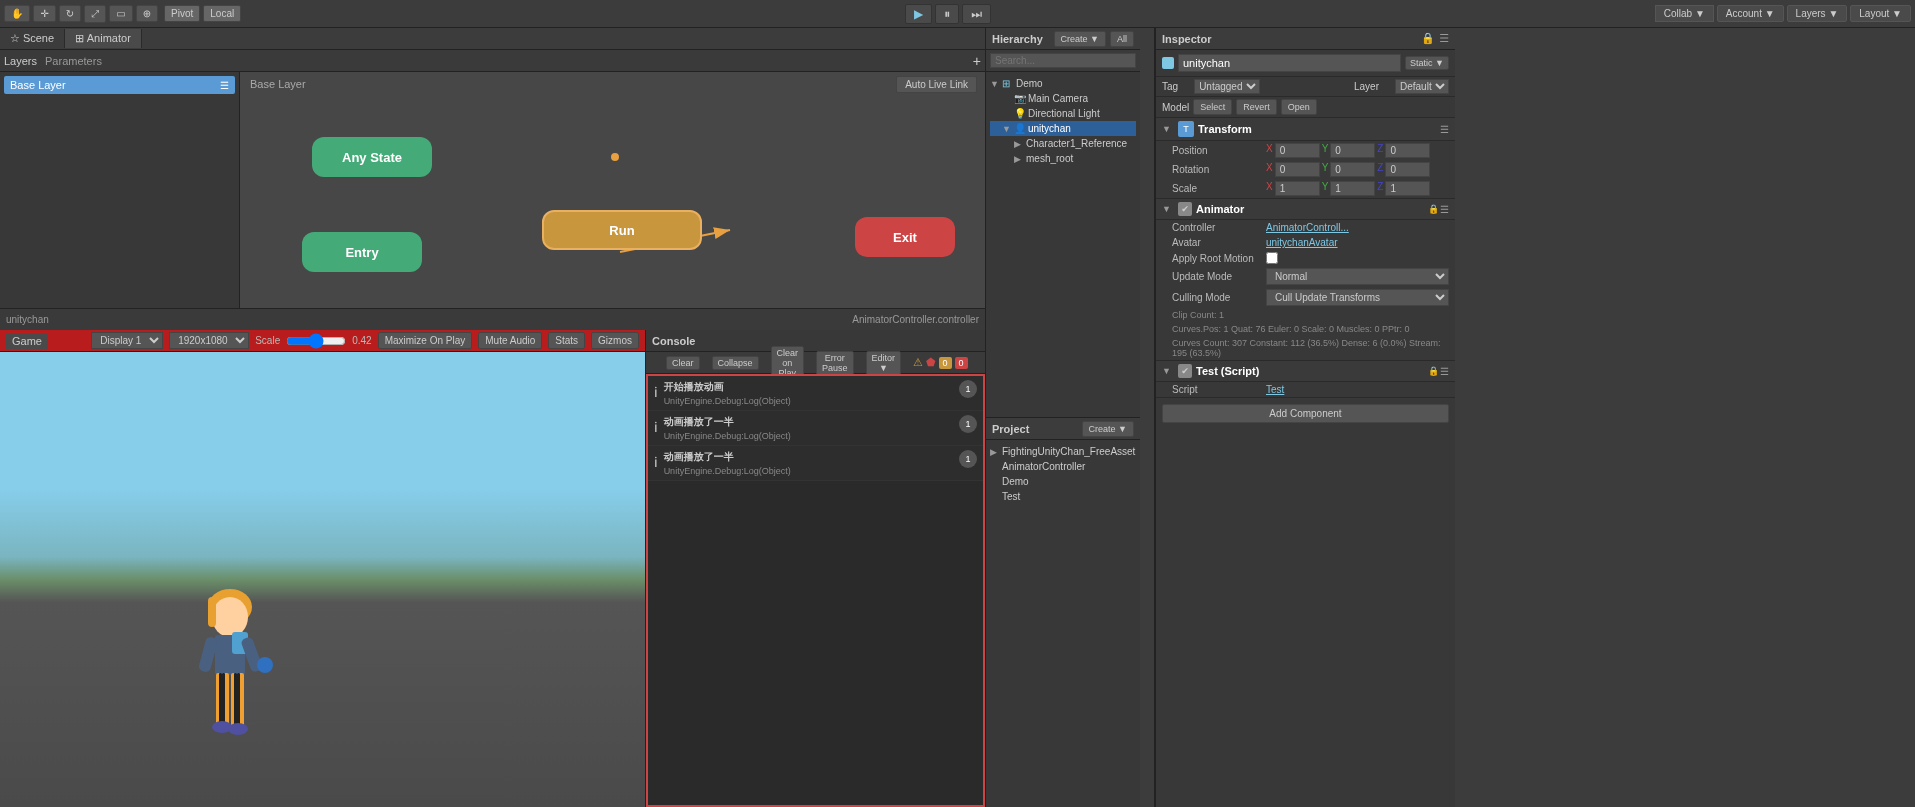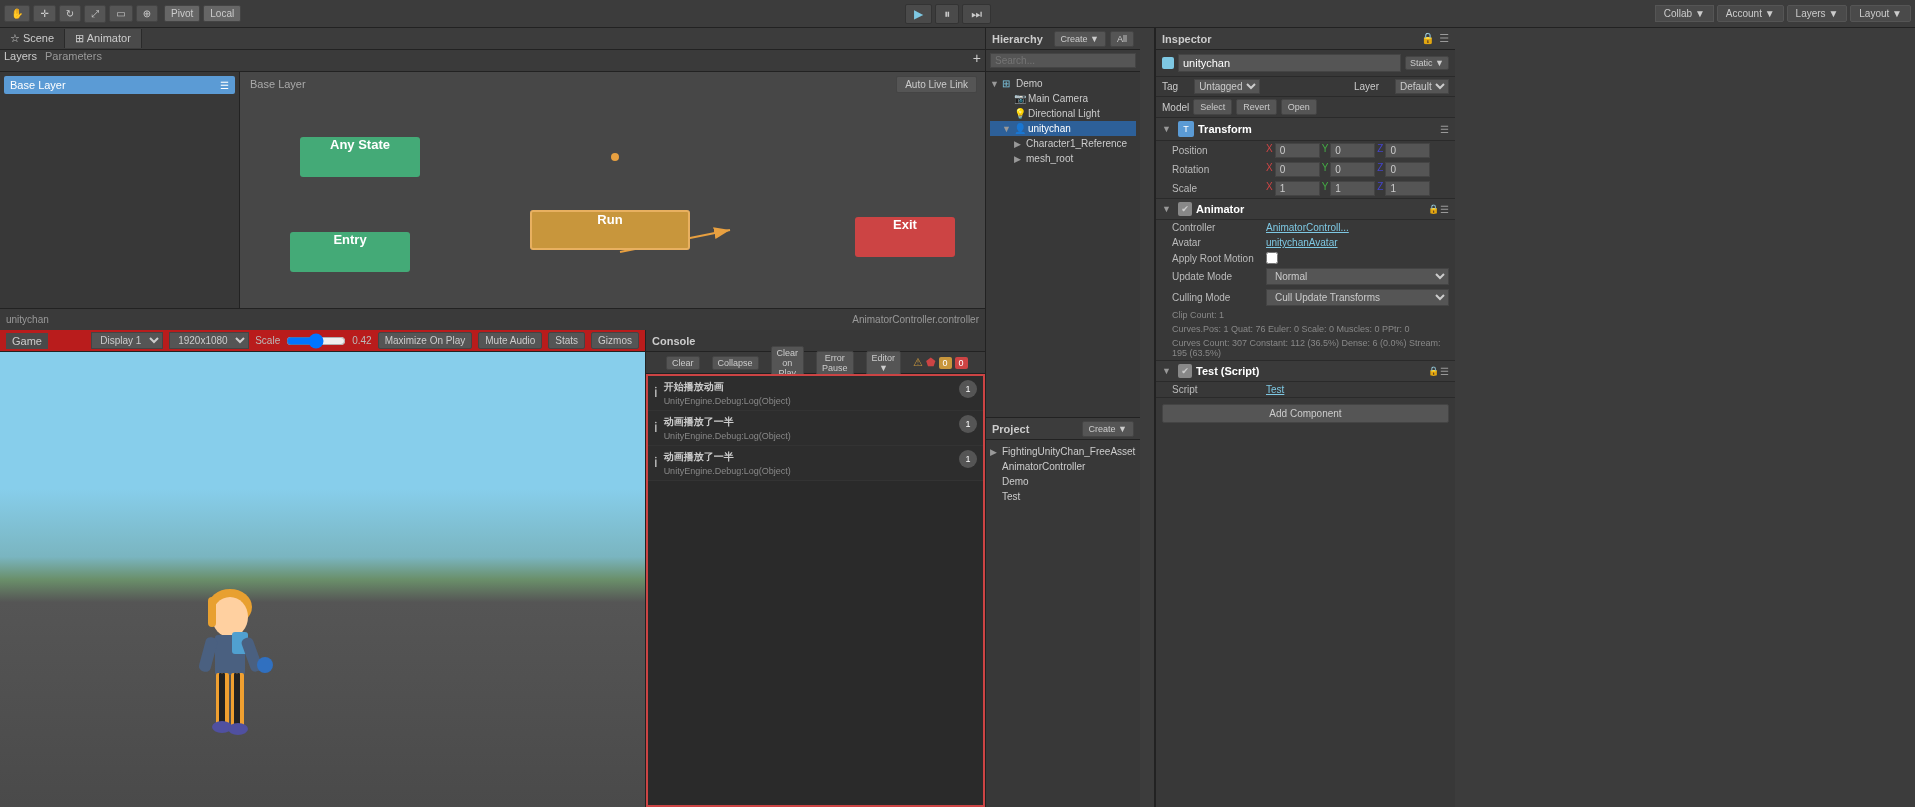--- a/index.html
+++ b/index.html
@@ -46,23 +46,23 @@
 
     
     .animator-graph { flex: 1; background: #474747; position: relative; overflow: hidden; }
     .graph-label { position: absolute; top: 6px; left: 10px; color: #aaa; font-size: 11px; }
     .auto-live-link { position: absolute; top: 4px; right: 8px; }
     .auto-live-btn { background: #555; border: 1px solid #444; color: #ccc; font-size: 10px; padding: 2px 8px; cursor: pointer; border-radius: 2px; }
 
     
     .state-node {
       position: absolute;
-      border-radius: 3px;
-      display: flex; align-items: flex-start; justify-content: center;
-      cursor: pointer; font-size: 13px; font-weight: bold; color: #fff;
+      border-radius: 12px;
+      display: flex; align-items: center; justify-content: center;
+      cursor: pointer; font-size: 13px; font-weight: bold; color: #fff; margin-left: 12px;
     }
     .node-any-state { background: #4a7; width: 120px; height: 40px; top: 65px; left: 60px; }
     .node-entry { background: #4a7; width: 120px; height: 40px; top: 160px; left: 50px; }
     .node-run { background: #c8963c; width: 160px; height: 40px; top: 138px; left: 290px; border: 2px solid #e8b060; }
     .node-exit { background: #c44; width: 100px; height: 40px; top: 145px; right: 30px; }
 
     
     .graph-svg { position: absolute; top: 0; left: 0; width: 100%; height: 100%; pointer-events: none; }
 
     
@@ -184,21 +184,21 @@
 
     <div class="left-area">
 
       <div class="scene-tabs">
         <div class="scene-tab">☆ Scene</div>
         <div class="scene-tab active">⊞ Animator</div>
       </div>
 
       <div class="animator-area">
 
-        <div style="display:flex; height:22px; background:#3a3a3a; padding:0 4px; border-bottom:1px solid #222; gap:8px;">
+        <div style="display:flex; height:22px; background:#3a3a3a; align-items:center; padding:0 4px; border-bottom:1px solid #222; gap:8px;">
           <span style="cursor:pointer; color:#ccc; font-size:11px;">Layers</span>
           <span style="cursor:pointer; color:#999; font-size:11px;">Parameters</span>
           <span style="cursor:pointer; color:#ccc; font-size:14px; margin-left:auto;">+</span>
         </div>
 
         <div class="animator-main">
 
           <div class="layers-sidebar">
             <div class="layers-list">
               <div class="layer-item">

